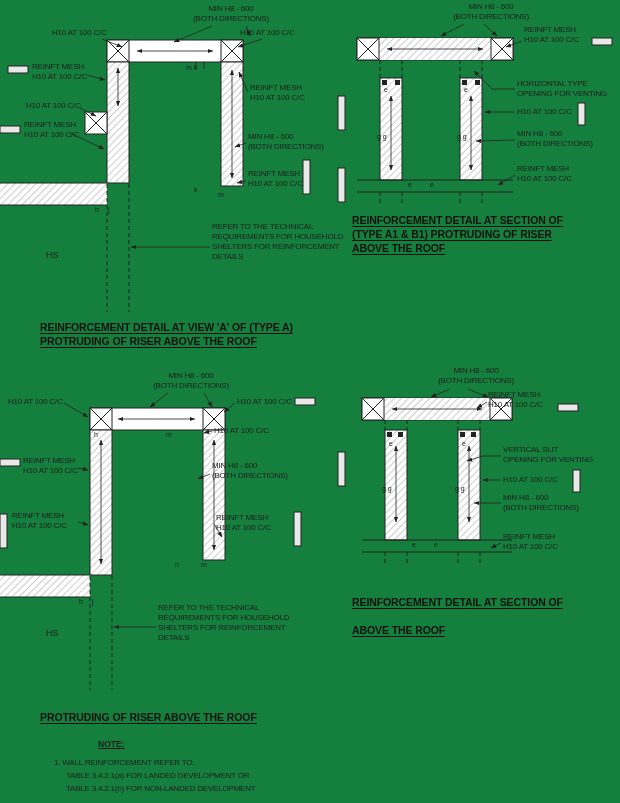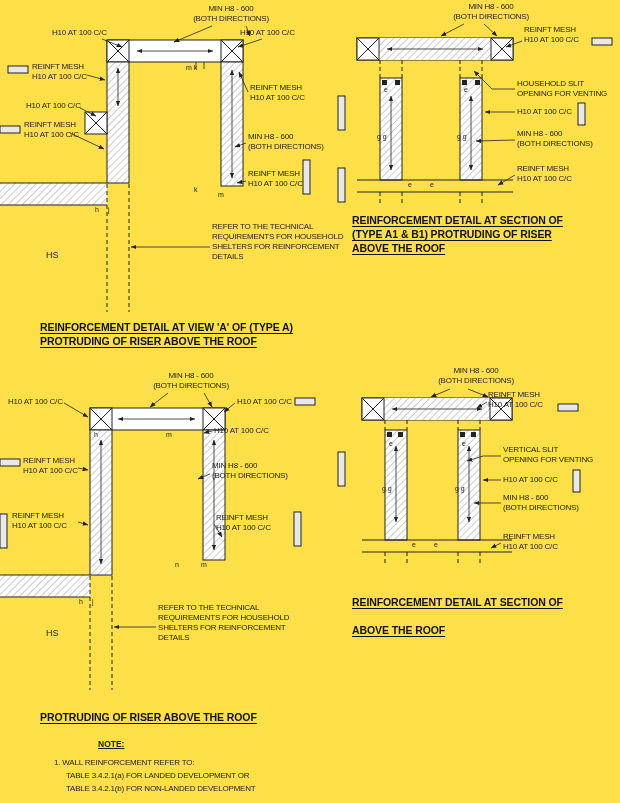--- a/index.html
+++ b/index.html
@@ -1,18 +1,18 @@
 <!DOCTYPE html>
 <html><head>
 <meta charset="utf-8">
 <style>
   * { margin:0; padding:0; box-sizing:border-box; }
   html,body { background:#ffffff; }
   body { font-family:"Liberation Sans", sans-serif; }
-  #sheet { position:relative; width:620px; height:803px; background:#fde047; color:#1c1c1c; overflow:hidden; }
+  #sheet { position:relative; width:620px; height:803px; background:#15803d; color:#1c1c1c; overflow:hidden; }
   #linework { position:absolute; left:0; top:0; }
   .lbl { position:absolute; font-size:8px; line-height:10px; letter-spacing:-0.2px; white-space:nowrap; color:#1c1c1c; }
   .lbl span { display:block; }
   .lbl.c { text-align:center; }
   .letter { position:absolute; font-size:7px; line-height:8px; color:#1c1c1c; white-space:nowrap; }
   .title { position:absolute; font-size:10.5px; font-weight:bold; letter-spacing:-0.1px; white-space:nowrap;
            text-decoration:underline; text-underline-offset:2px; color:#111; }
   .note-h { position:absolute; font-size:8.5px; font-weight:bold; text-decoration:underline; color:#1c1c1c;padding-left:34px; }
   .note-line { position:absolute; font-size:8px; letter-spacing:-0.2px; white-space:nowrap; color:#1c1c1c; }
   .hs { position:absolute; font-size:9px; color:#1c1c1c; }
@@ -242,21 +242,21 @@
 
   <div class="lbl c" style="left:450px;top:2px;width:82px">
     <span>MIN H8 - 600</span>
     <span>(BOTH DIRECTIONS)</span>
   </div>
   <div class="lbl" style="left:524px;top:25px">
     <span>REINFT MESH</span>
     <span>H10 AT 100 C/C</span>
   </div>
   <div class="lbl" style="left:517px;top:79px">
-    <span>HOUSEHOLD SLIT</span>
+    <span>HORIZONTAL TYPE</span>
     <span>OPENING FOR VENTING</span>
   </div>
   <div class="lbl" style="left:517px;top:107px">H10 AT 100 C/C</div>
   <div class="lbl" style="left:517px;top:129px">
     <span>MIN H8 - 600</span>
     <span>(BOTH DIRECTIONS)</span>
   </div>
   <div class="lbl" style="left:517px;top:164px">
     <span>REINFT MESH</span>
     <span>H10 AT 100 C/C</span>

